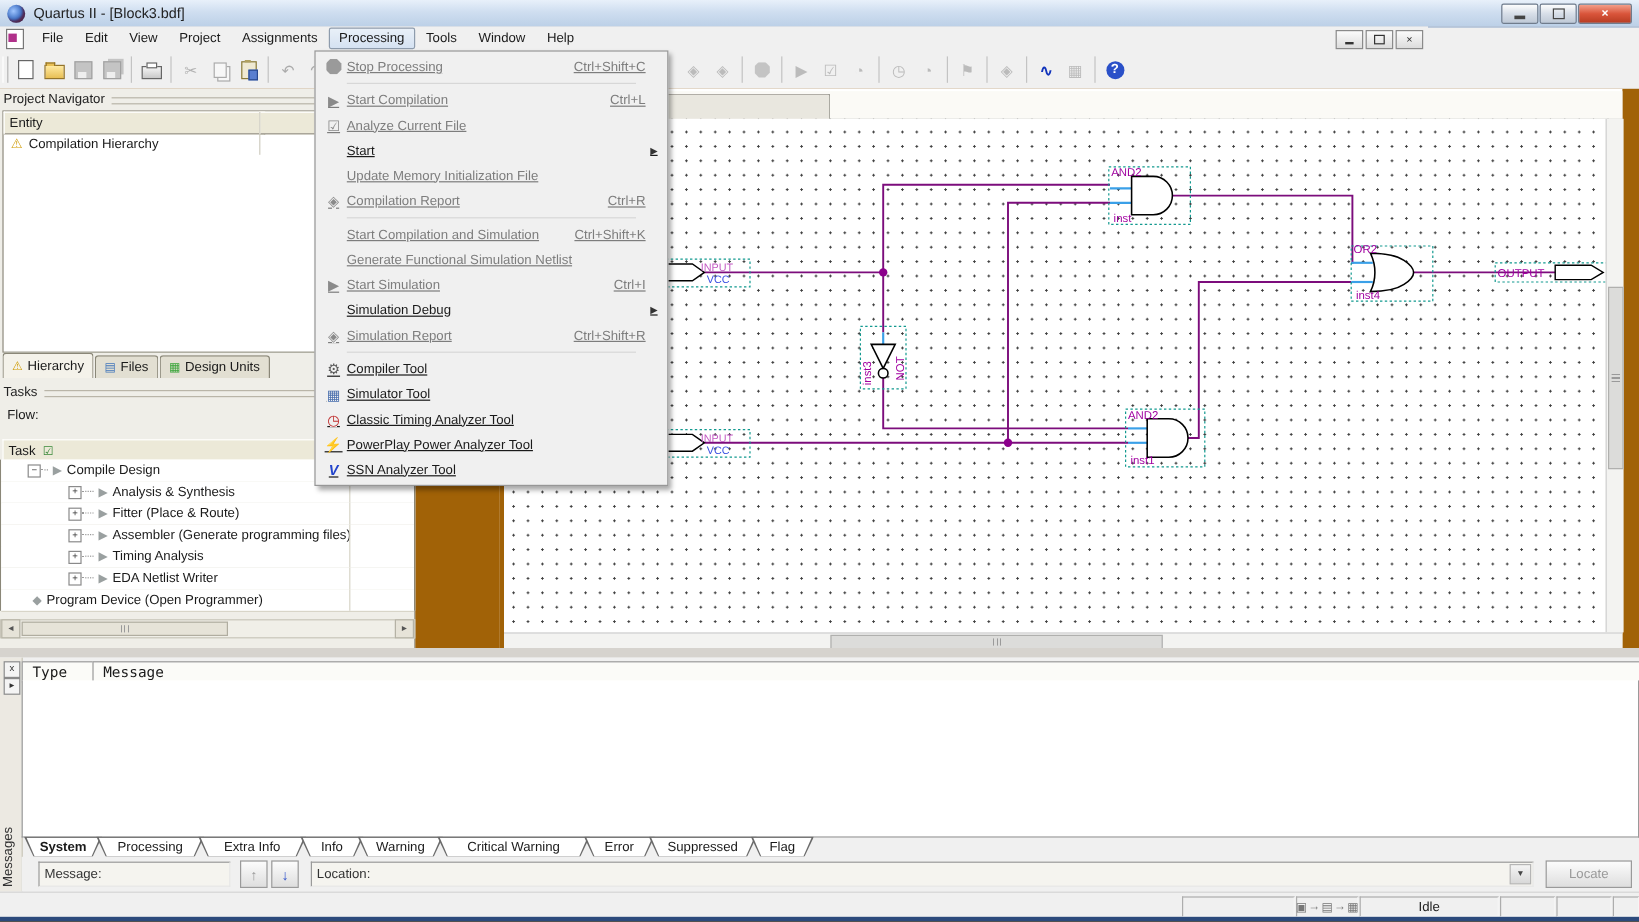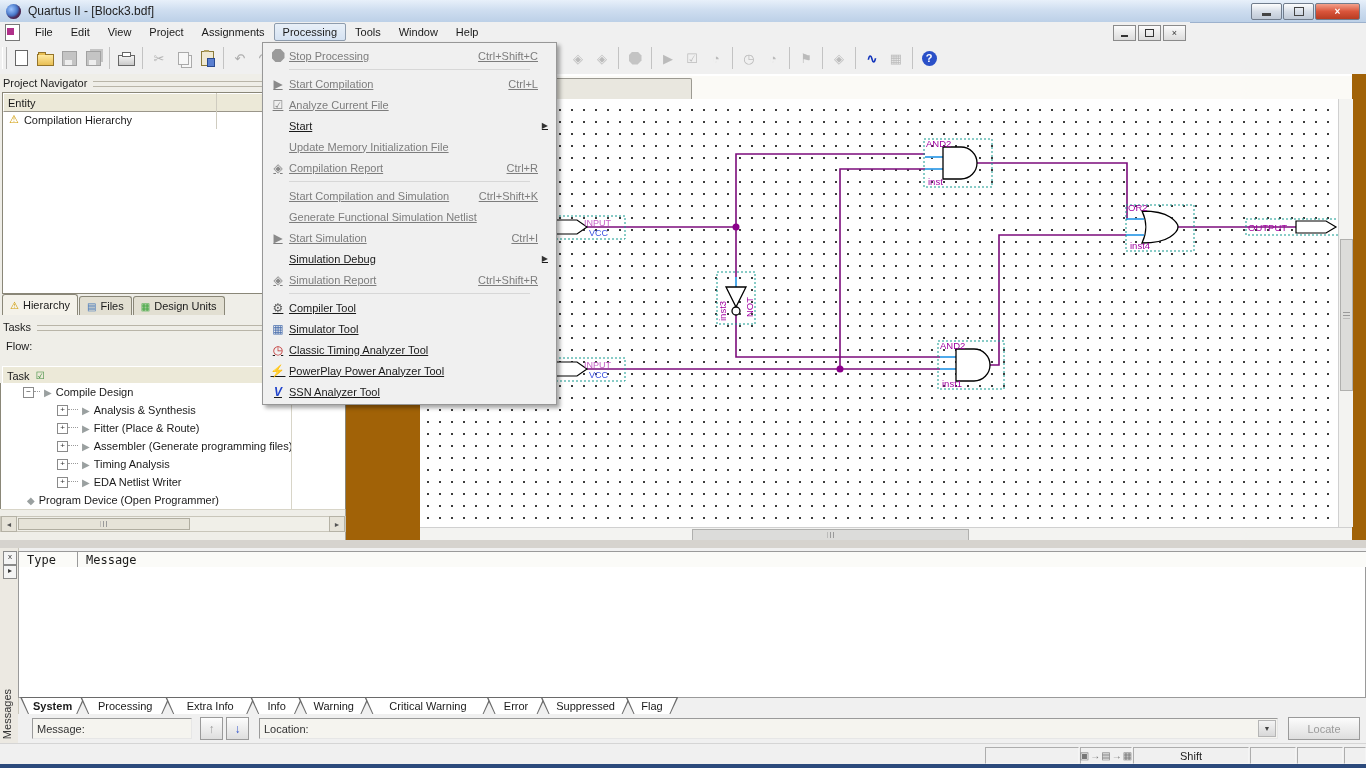--- a/index.html
+++ b/index.html
@@ -676,21 +676,21 @@
   <div id="statusbar" class="abs">
     <div class="st-panel" style="left:985px;width:92px;"></div>
     <div class="st-panel" style="left:1080px;width:50px;color:#777;font-size:10px;gap:1px;" id="st-icons">
         <span>▣</span>
         <span>→</span>
         <span>▤</span>
         <span>→</span>
         <span>▦</span>
       </div>
     <div class="st-panel" style="left:1133px;width:114px;">
-      <span>Shift</span>
+      <span>Idle</span>
     </div>
     <div class="st-panel" style="left:1250px;width:44px;"></div>
     <div class="st-panel" style="left:1297px;width:44px;"></div>
     <div class="st-panel" style="left:1344px;width:20px;"></div>
   </div>
   <div id="sliver" class="abs"></div>
 
 </div>
 
 </body></html>

